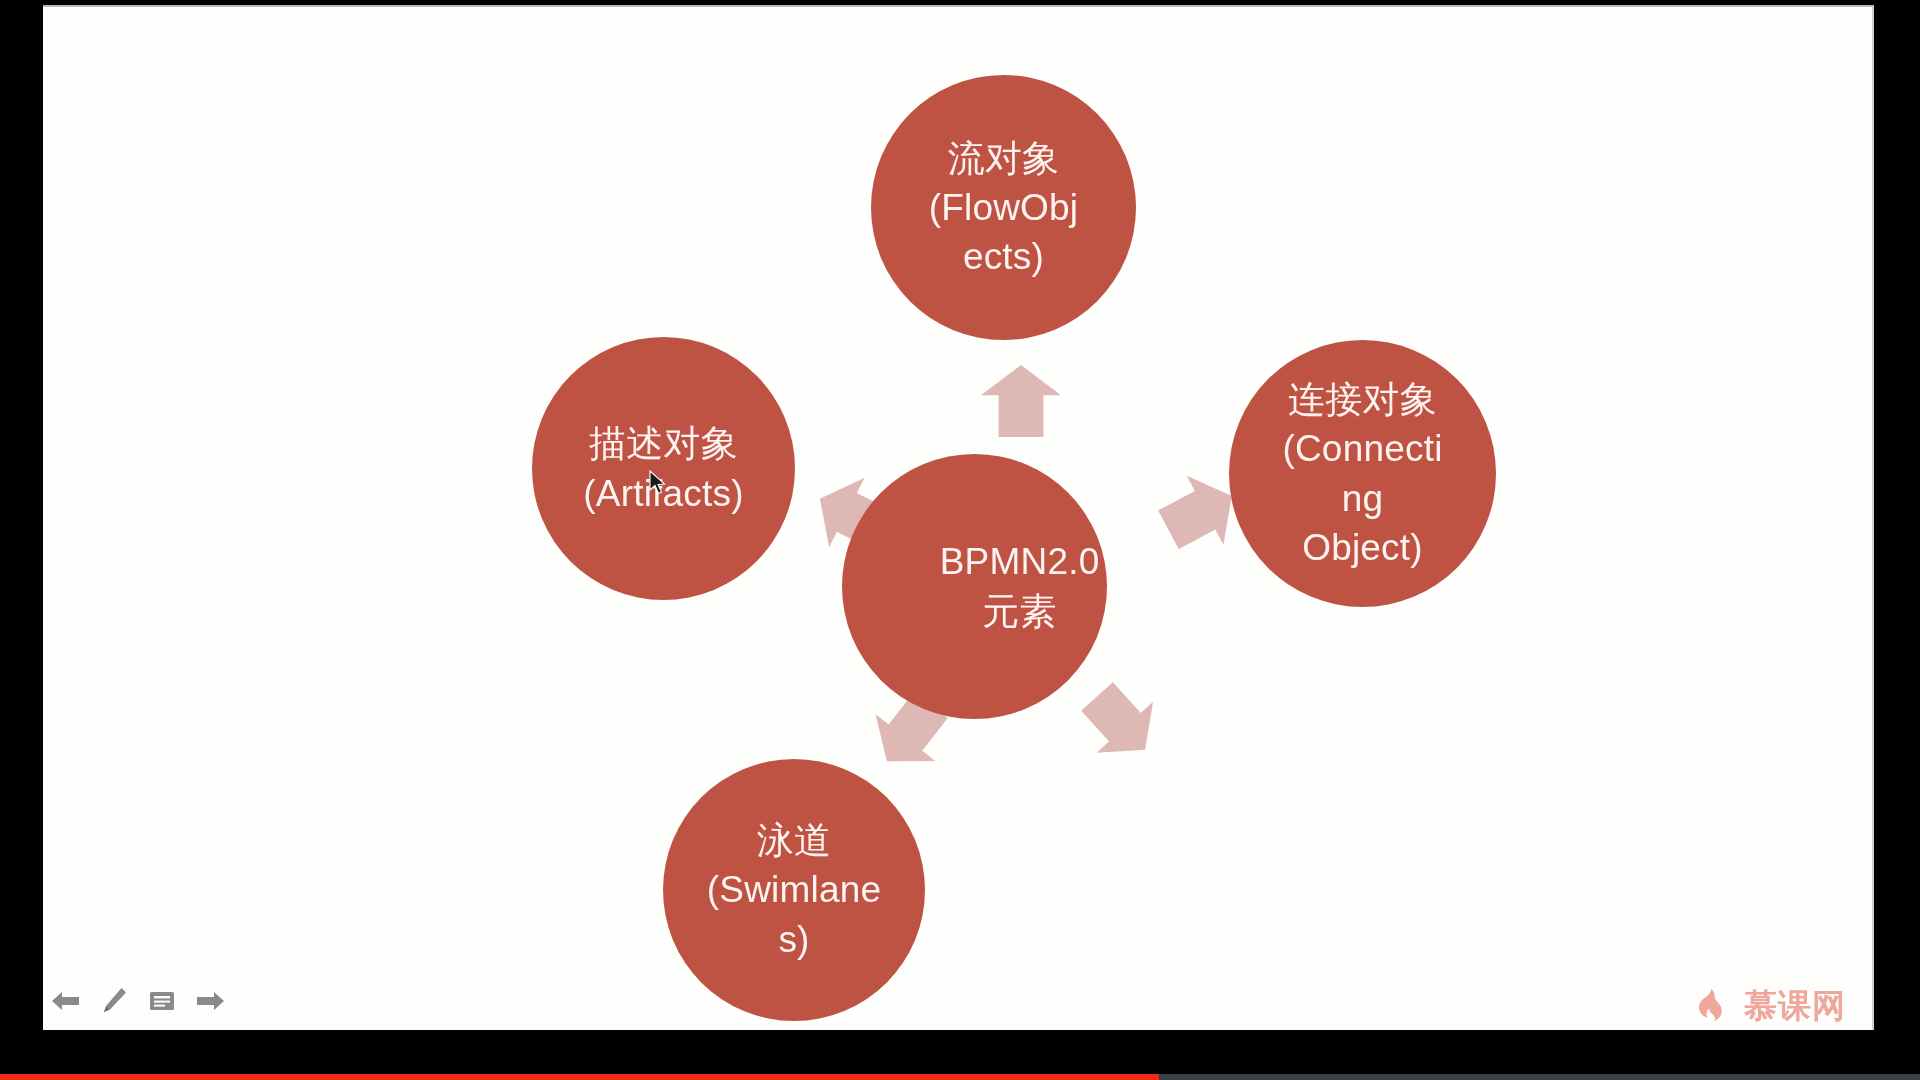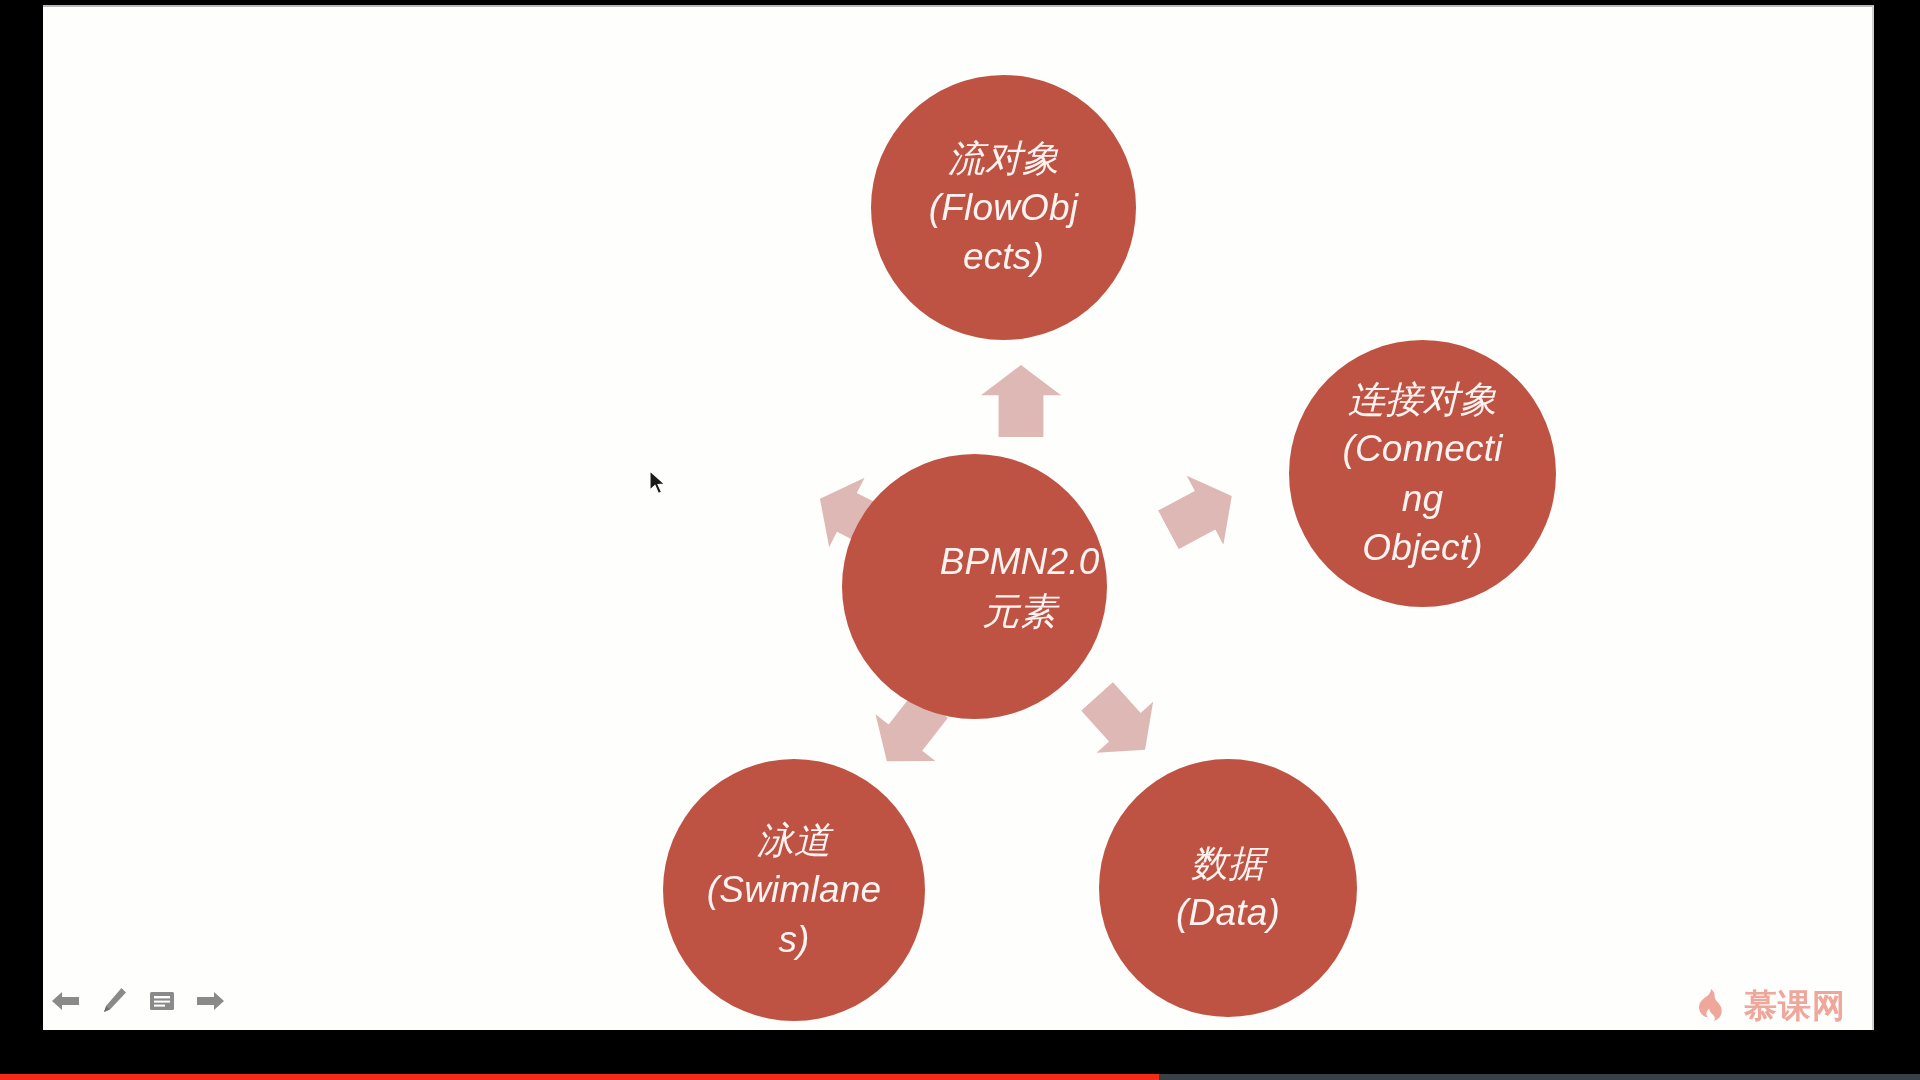--- a/index.html
+++ b/index.html
@@ -38,21 +38,20 @@
     border-radius: 50%;
     background: #BF5343;
     display: flex;
     align-items: center;
     justify-content: center;
     text-align: center;
     color: #FDF3F1;
     line-height: 1.33;
     letter-spacing: 0.2px;
     user-select: none;
-    font-style: italic;
   }
   .node .label {
     width: 86%;
     padding: 0 2px;
     word-break: break-word;
   }
 
   #node-center {
     left: 799px; top: 447px;
     width: 265px; height: 265px;
@@ -62,21 +61,21 @@
   #node-center .label { width: 66%; }
 
   #node-flow {
     left: 828px; top: 68px;
     width: 265px; height: 265px;
     font-size: 37px;
   }
   #node-flow .label { width: 62%; }
 
   #node-connecting {
-    left: 1246px; top: 333px;
+    left: 1186px; top: 333px;
     width: 267px; height: 267px;
     font-size: 37px;
     justify-content: center;
   }
   #node-connecting .label { width: 62%; }
 
   #node-data {
     left: 1056px; top: 752px;
     width: 258px; height: 258px;
     font-size: 37px;
@@ -193,30 +192,30 @@
     <div class="node" id="node-flow">
       <span class="label">流对象
 (FlowObjects)</span>
     </div>
 
     <div class="node" id="node-connecting">
       <span class="label">连接对象
 (Connecting Object)</span>
     </div>
 
-    <div class="node" id="node-data">
-      <span class="label">数据
-(Data)</span>
-    </div>
 
     <div class="node" id="node-swimlanes">
       <span class="label">泳道
 (Swimlanes)</span>
     </div>
 
+    <div class="node" id="node-artifacts">
+      <span class="label">描述对象
+(Artifacts)</span>
+    </div>
 
     <div class="node" id="node-center">
       <span class="label">BPMN2.0元素</span>
     </div>
 
     <svg id="cursor" viewBox="0 0 20 26">
       <path d="M2 1 L2 20 L7 15.5 L10.5 23.5 L13.5 22 L10 14.5 L16.5 14 Z" fill="#1a1a1a" stroke="#ffffff" stroke-width="1.1"></path>
     </svg>
 
     <div id="toolbar">

